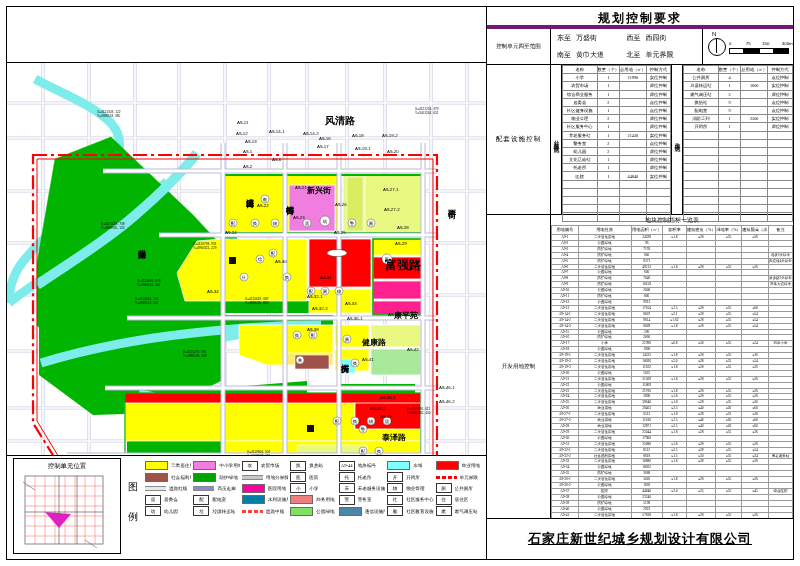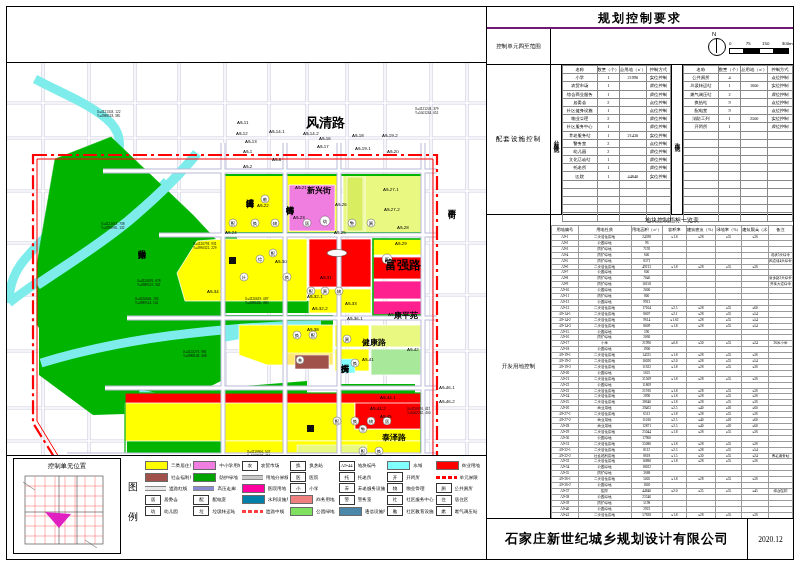--- a/index.html
+++ b/index.html
@@ -53,21 +53,21 @@
            overflow:hidden;}
   .sw{flex:0 0 auto;width:21px;height:7px;border:0.4px solid #6a6a6a;}
   .sw.line{height:3px;border:0;}
   .sw.sym{width:14px;height:8px;border:0.5px solid #333;background:#fff;
           display:flex;align-items:center;justify-content:center;
           font-size:4.6px;color:#000;}
   .lg-txt{overflow:hidden;text-overflow:clip;}
 
   
   .rp-title{position:absolute;left:0;top:0;width:100%;height:22px;
-            box-sizing:border-box;border-bottom:2px solid #701a75;
+            box-sizing:border-box;border-bottom:4px solid #701a75;
             text-align:center;line-height:22px;font-size:12px;font-weight:700;
             font-family:"Liberation Serif",serif;letter-spacing:2px;}
   .rp-scope{position:absolute;left:0;top:22px;width:100%;height:36px;
             box-sizing:border-box;border-bottom:1px solid #000;}
   .rp-cell-label{position:absolute;left:0;top:0;width:64px;height:100%;
                  box-sizing:border-box;border-right:1px solid #000;
                  display:flex;align-items:center;justify-content:center;
                  font-size:5.6px;font-family:"Liberation Serif",serif;
                  text-align:center;}
   .scope-body{position:absolute;left:64px;top:0;right:90px;height:100%;
@@ -116,21 +116,21 @@
   .land-cap{text-align:center;font-size:6px;line-height:10px;
             font-family:"Liberation Serif",serif;}
   table.ltab{width:100%;border-collapse:collapse;table-layout:fixed;
              font-size:3.5px;font-family:"Liberation Serif",serif;}
   table.ltab th,table.ltab td{border:0.35px solid #9a9a9a;text-align:center;
              height:4.9px;line-height:4.9px;padding:0;overflow:hidden;
              white-space:nowrap;}
   table.ltab th{font-weight:400;font-size:4.2px;height:8px;line-height:8px;}
 
   .rp-foot{position:absolute;left:0;bottom:0;width:100%;height:40px;
-           box-sizing:border-box;display:flex;align-items:center;}
+           box-sizing:border-box;display:flex;align-items:center;text-decoration:underline;}
   .foot-co{flex:1 1 auto;text-align:center;font-size:13px;font-weight:700;
            font-family:"Liberation Serif",serif;letter-spacing:1px;}
   .foot-date{flex:0 0 46px;height:100%;box-sizing:border-box;
              border-left:1px solid #000;display:flex;align-items:center;
              justify-content:center;font-size:7.5px;
              font-family:"Liberation Serif",serif;}
 
   .rd-label{font-family:"Liberation Serif",serif;font-weight:700;}
 </style>
 </head>
@@ -361,21 +361,21 @@
         <ellipse cx="330" cy="190" rx="10" ry="3.6" fill="#ffffff" stroke="#333" stroke-width="0.5"></ellipse>
 
         <rect x="222" y="194" width="7" height="7" fill="#111111"></rect>
         <rect x="300" y="362" width="7" height="7" fill="#111111"></rect>
       </g>
     </svg>
 
     <div></div>
     <div></div>
     <div></div>
-  <div class="rd-label" style="position: absolute; left: 299px; top: 51px; font-size: 13px; color: rgb(0, 0, 0); white-space: nowrap;">风清路</div>
+  <div class="rd-label" style="position: absolute; left: 318px; top: 51px; font-size: 10px; color: rgb(0, 0, 0); white-space: nowrap;">风清路</div>
         <div class="rd-label" style="position: absolute; left: 300px; top: 122px; font-size: 8px; color: rgb(0, 0, 0); white-space: nowrap;">新兴街</div>
         <div class="rd-label" style="position: absolute; left: 438px; top: 140px; font-size: 8px; color: rgb(0, 0, 0); white-space: nowrap; writing-mode: vertical-rl; letter-spacing: 1px;">西平街</div>
         <div class="rd-label" style="position: absolute; left: 236px; top: 129px; font-size: 8px; color: rgb(0, 0, 0); white-space: nowrap; writing-mode: vertical-rl; letter-spacing: 1px;">盛源街</div>
         <div class="rd-label" style="position: absolute; left: 276px; top: 136px; font-size: 8px; color: rgb(0, 0, 0); white-space: nowrap; writing-mode: vertical-rl; letter-spacing: 1px;">祥德街</div>
         <div class="rd-label" style="position: absolute; left: 378px; top: 194px; font-size: 12px; color: rgb(0, 0, 0); white-space: nowrap;">富强路</div>
         <div class="rd-label" style="position: absolute; left: 387px; top: 247px; font-size: 8px; color: rgb(0, 0, 0); white-space: nowrap;">康平苑</div>
         <div class="rd-label" style="position: absolute; left: 355px; top: 274px; font-size: 8px; color: rgb(0, 0, 0); white-space: nowrap;">健康路</div>
         <div class="rd-label" style="position: absolute; left: 331px; top: 294px; font-size: 8px; color: rgb(0, 0, 0); white-space: nowrap; writing-mode: vertical-rl; letter-spacing: 1px;">福庆街</div>
         <div class="rd-label" style="position: absolute; left: 375px; top: 369px; font-size: 8px; color: rgb(0, 0, 0); white-space: nowrap;">泰泽路</div>
         <div class="rd-label" style="position: absolute; left: 128px; top: 180px; font-size: 8px; color: rgb(0, 0, 0); white-space: nowrap; writing-mode: vertical-rl; letter-spacing: 1px;">华强路</div>
@@ -636,20 +636,26 @@
         </div>
   </div>
 </div>
 
 <div class="right-pane">
 
   <div class="rp-title">规划控制要求</div>
 
   <div class="rp-scope">
     <div class="rp-cell-label">控制单元四至范围</div>
+    <div class="scope-body" id="scope-body">
+          <div class="scope-item"><span class="k">东至</span><span>万盛街</span></div>
+          <div class="scope-item"><span class="k">西至</span><span>西园街</span></div>
+          <div class="scope-item"><span class="k">南至</span><span>黄巾大道</span></div>
+          <div class="scope-item"><span class="k">北至</span><span>单元界限</span></div>
+        </div>
     <div class="north-box">
       <div class="n-letter">N</div>
       <div class="n-circle"></div>
       <div class="n-needle"></div>
       <div class="scale-wrap">
         <div class="scale-nums" id="scale-nums">
               <b style="left: 0%;">0</b>
               <b style="left: 28%;">75</b>
               <b style="left: 55%;">150</b>
               <b style="left: 88%;">300m</b>
@@ -1436,17 +1442,16 @@
                 <td>≤36</td>
                 <td>&nbsp;</td>
               </tr>
             </tbody>
           </table>
     </div>
   </div>
 
   <div class="rp-foot">
     <div class="foot-co">石家庄新世纪城乡规划设计有限公司</div>
-    <div class="foot-date">2020.12</div>
   </div>
 </div>
 
 </div>
 
 </body></html>

